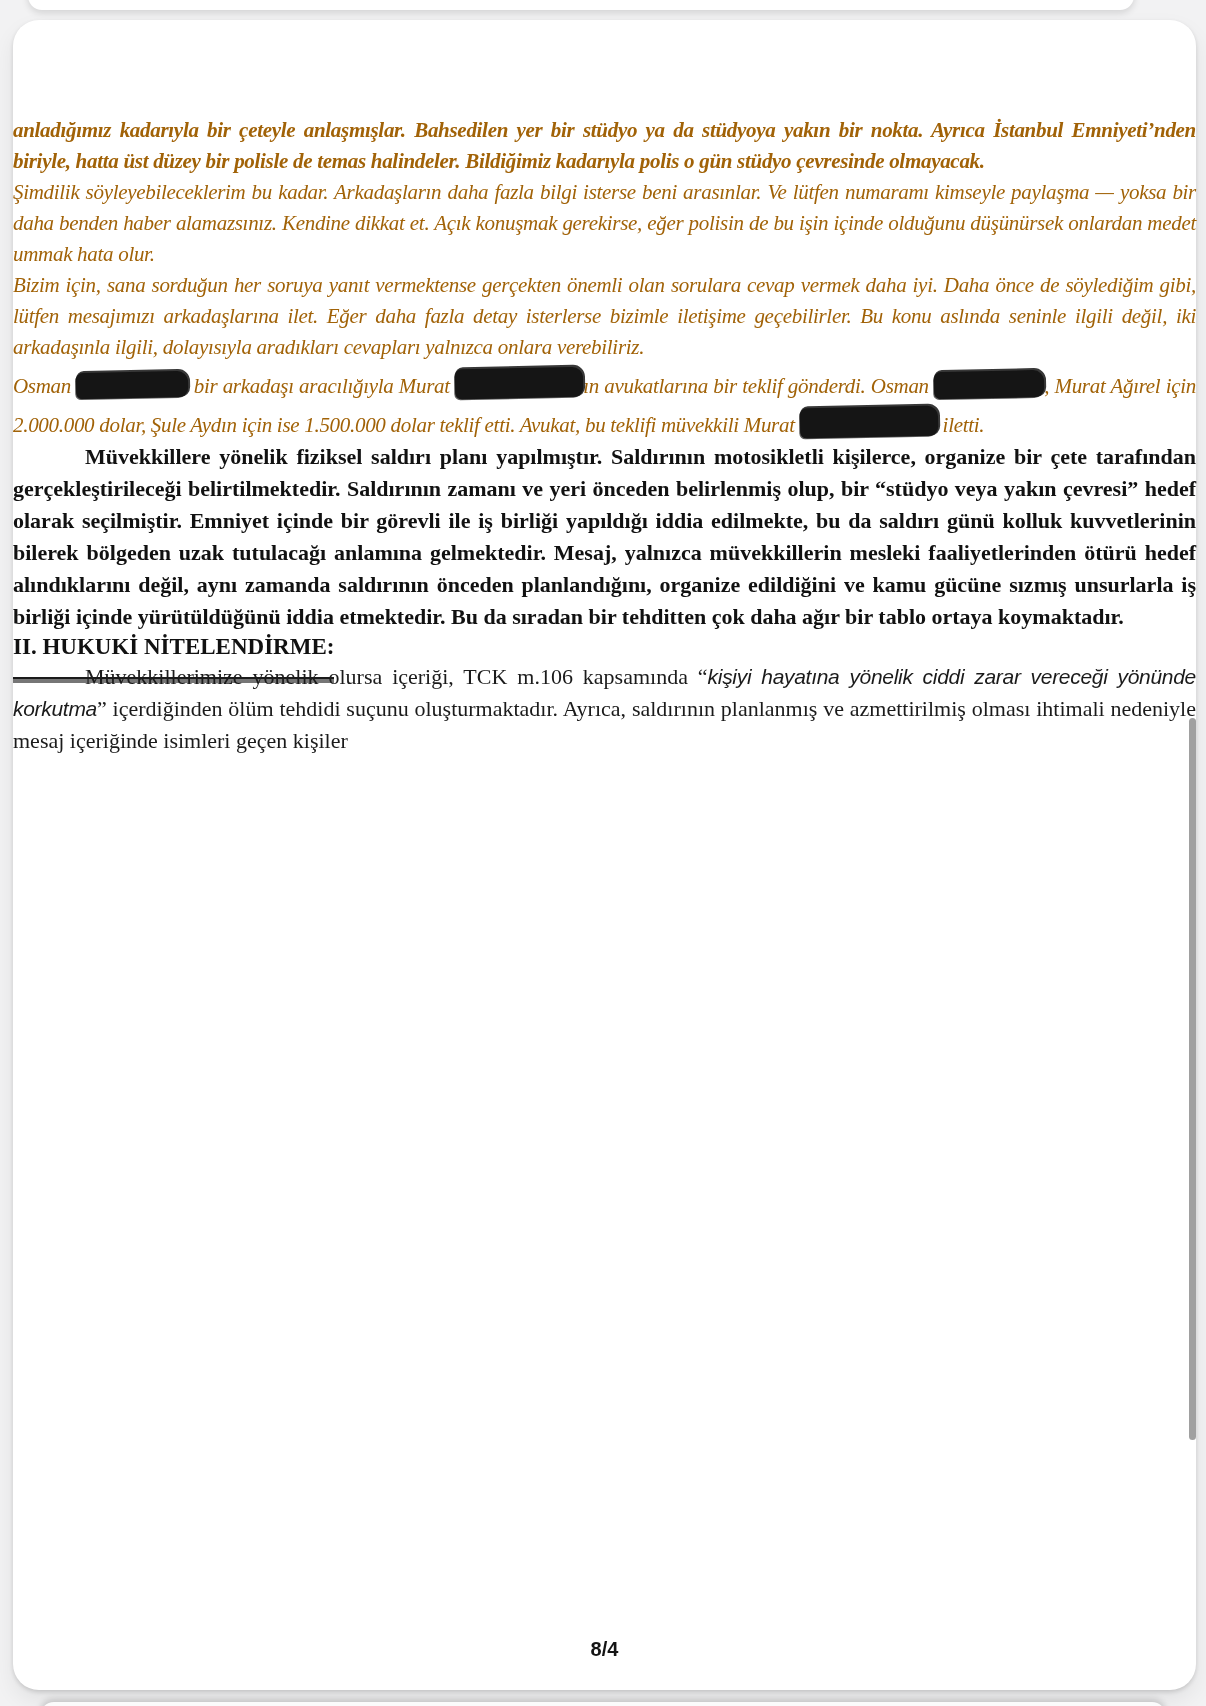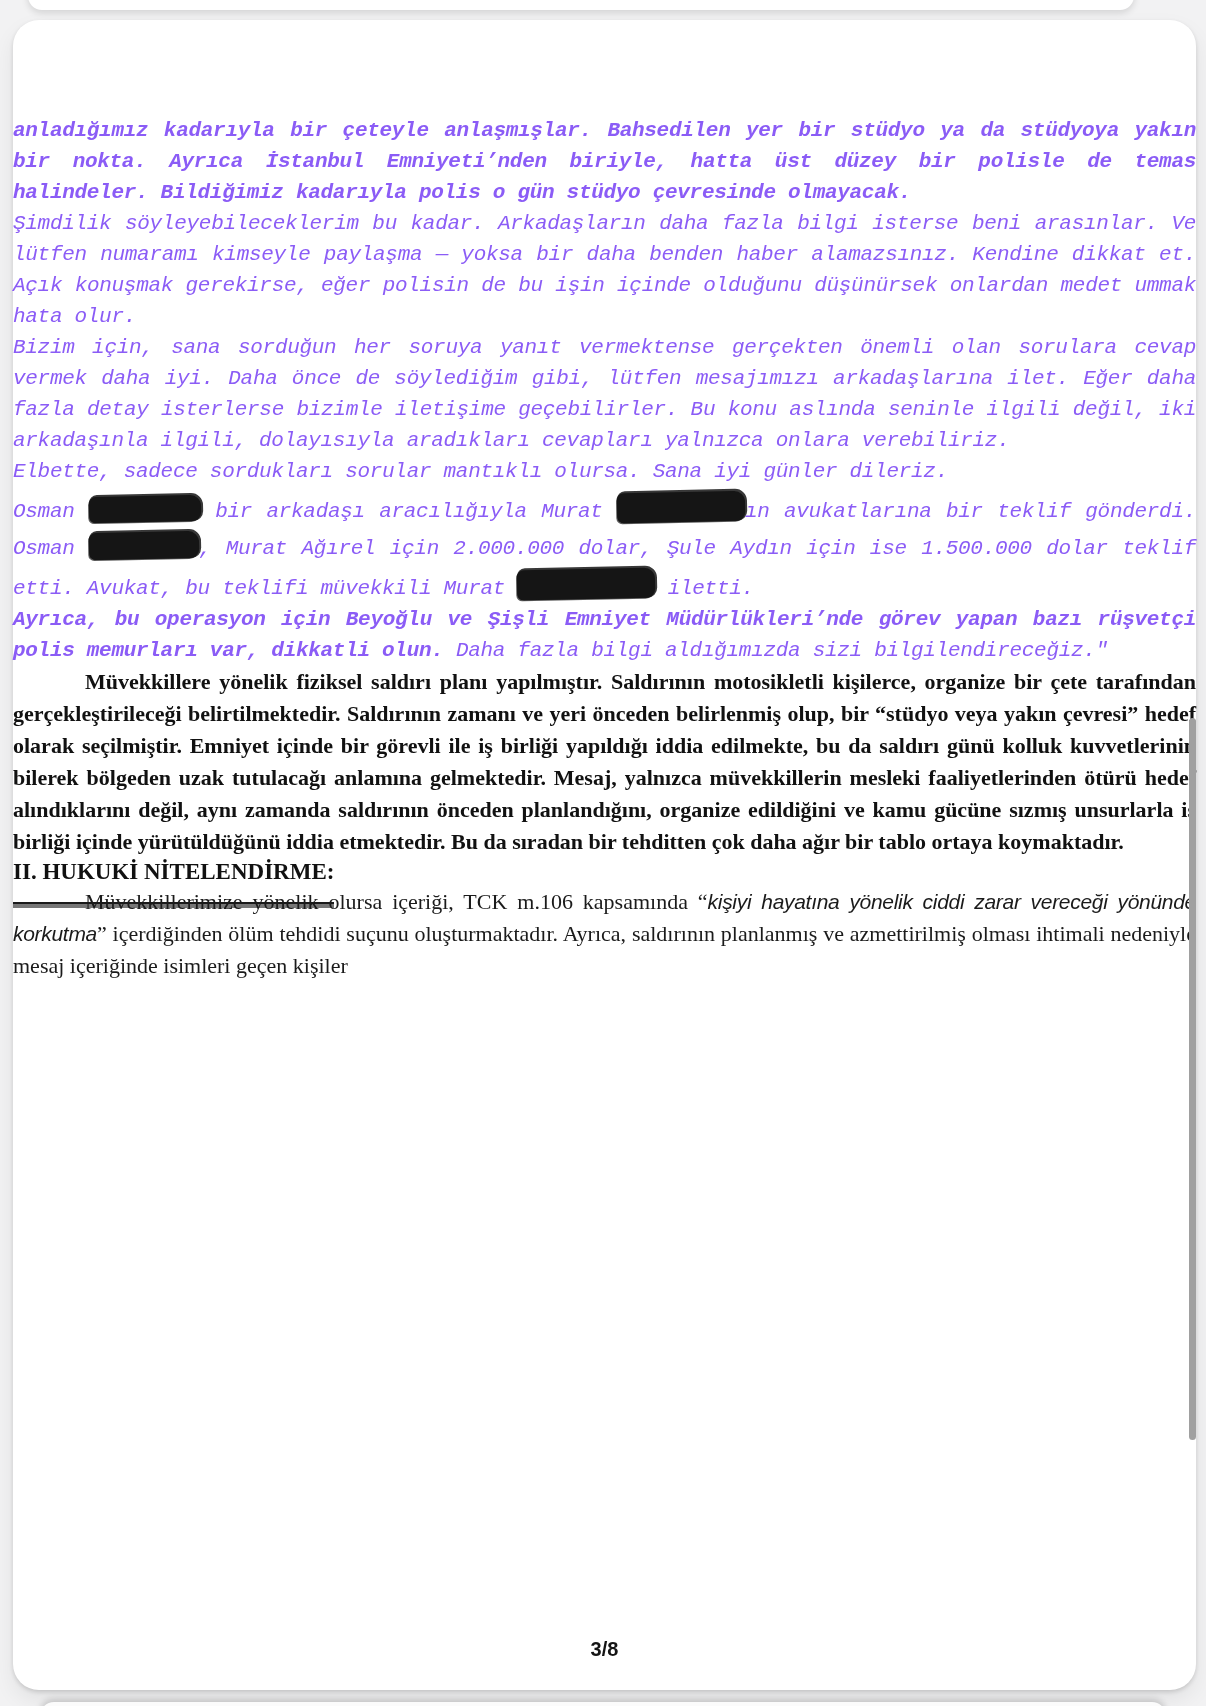--- a/index.html
+++ b/index.html
@@ -49,27 +49,27 @@
     position: absolute;
     top: 95px; left: 0; right: 0;
     color: #161616;
   }
   .doc-body p { margin: 0; padding: 0; }
   .doc-body > :first-child { margin-top: 0; }
 
   
   .quote {
     margin: 36px 181px 0 198px;
-    font-family: Liberation Mono, monospace;
+    font-family: Liberation Serif, serif;
     font-style: italic;
     font-size: 21px;
     line-height: 31px;
     letter-spacing: -0.3px;
     text-align: justify;
-    color: #8b5cf6;
+    color: #a16207;
   }
   .quote.qb { font-weight: 700; }
   .quote .b { font-weight: 700; }
 
   
   .assert {
     margin: 36px 181px 0 72px;
     font-family: "Liberation Serif", serif;
     font-weight: 700;
     font-size: 22px;
@@ -149,25 +149,23 @@
 <body>
 
 <div class="canvas">
   <div class="prev-page"></div>
 
   <div class="page">
     <div class="doc-body">
         <p class="quote qb"><span>anladığımız kadarıyla bir çeteyle anlaşmışlar. Bahsedilen yer bir stüdyo ya da stüdyoya yakın bir nokta. Ayrıca İstanbul Emniyeti’nden biriyle, hatta üst düzey bir polisle de temas halindeler. Bildiğimiz kadarıyla polis o gün stüdyo çevresinde olmayacak.</span></p>
         <p class="quote"><span>Şimdilik söyleyebileceklerim bu kadar. Arkadaşların daha fazla bilgi isterse beni arasınlar. Ve lütfen numaramı kimseyle paylaşma — yoksa bir daha benden haber alamazsınız. Kendine dikkat et. Açık konuşmak gerekirse, eğer polisin de bu işin içinde olduğunu düşünürsek onlardan medet ummak hata olur.</span></p>
         <p class="quote"><span>Bizim için, sana sorduğun her soruya yanıt vermektense gerçekten önemli olan sorulara cevap vermek daha iyi. Daha önce de söylediğim gibi, lütfen mesajımızı arkadaşlarına ilet. Eğer daha fazla detay isterlerse bizimle iletişime geçebilirler. Bu konu aslında seninle ilgili değil, iki arkadaşınla ilgili, dolayısıyla aradıkları cevapları yalnızca onlara verebiliriz.</span></p>
-        <p class="quote"><span>Elbette, sadece sordukları sorular mantıklı olursa. Sana iyi günler dileriz.</span></p>
         <p class="quote"><span>Osman </span><span class="redact" style="width: 112px; height: 26px;"></span><span> bir arkadaşı aracılığıyla Murat </span><span class="redact" style="width: 128px; height: 30px;"></span><span>ın avukatlarına bir teklif gönderdi. Osman </span><span class="redact" style="width: 110px; height: 27px;"></span><span>, Murat Ağırel için 2.000.000 dolar, Şule Aydın için ise 1.500.000 dolar teklif etti. Avukat, bu teklifi müvekkili Murat </span><span class="redact" style="width: 138px; height: 30px;"></span><span> iletti.</span></p>
-        <p class="quote"><span class="b">Ayrıca, bu operasyon için Beyoğlu ve Şişli Emniyet Müdürlükleri’nde görev yapan bazı rüşvetçi polis memurları var, dikkatli olun.</span><span> Daha fazla bilgi aldığımızda sizi bilgilendireceğiz."</span></p>
         <p class="body-b"><span>Müvekkillere yönelik fiziksel saldırı planı yapılmıştır. Saldırının motosikletli kişilerce, organize bir çete tarafından gerçekleştirileceği belirtilmektedir. Saldırının zamanı ve yeri önceden belirlenmiş olup, bir “stüdyo veya yakın çevresi” hedef olarak seçilmiştir. Emniyet içinde bir görevli ile iş birliği yapıldığı iddia edilmekte, bu da saldırı günü kolluk kuvvetlerinin bilerek bölgeden uzak tutulacağı anlamına gelmektedir. Mesaj, yalnızca müvekkillerin mesleki faaliyetlerinden ötürü hedef alındıklarını değil, aynı zamanda saldırının önceden planlandığını, organize edildiğini ve kamu gücüne sızmış unsurlarla iş birliği içinde yürütüldüğünü iddia etmektedir. Bu da sıradan bir tehditten çok daha ağır bir tablo ortaya koymaktadır.</span></p>
         <p class="heading"><span>II. HUKUKİ NİTELENDİRME:</span></p>
         <p class="body-r"><span>Müvekkillerimize yönelik olursa içeriği, TCK m.106 kapsamında “</span><span class="qi">kişiyi hayatına yönelik ciddi zarar vereceği yönünde korkutma</span><span>” içerdiğinden ölüm tehdidi suçunu oluşturmaktadır. Ayrıca, saldırının planlanmış ve azmettirilmiş olması ihtimali nedeniyle mesaj içeriğinde isimleri geçen kişiler</span></p>
       </div>
-    <div class="page-num">3/8</div>
+    <div class="page-num">8/4</div>
   </div>
 
   <div class="next-page"></div>
   <div class="scrollbar-thumb"></div>
 </div>
 
 </body></html>

